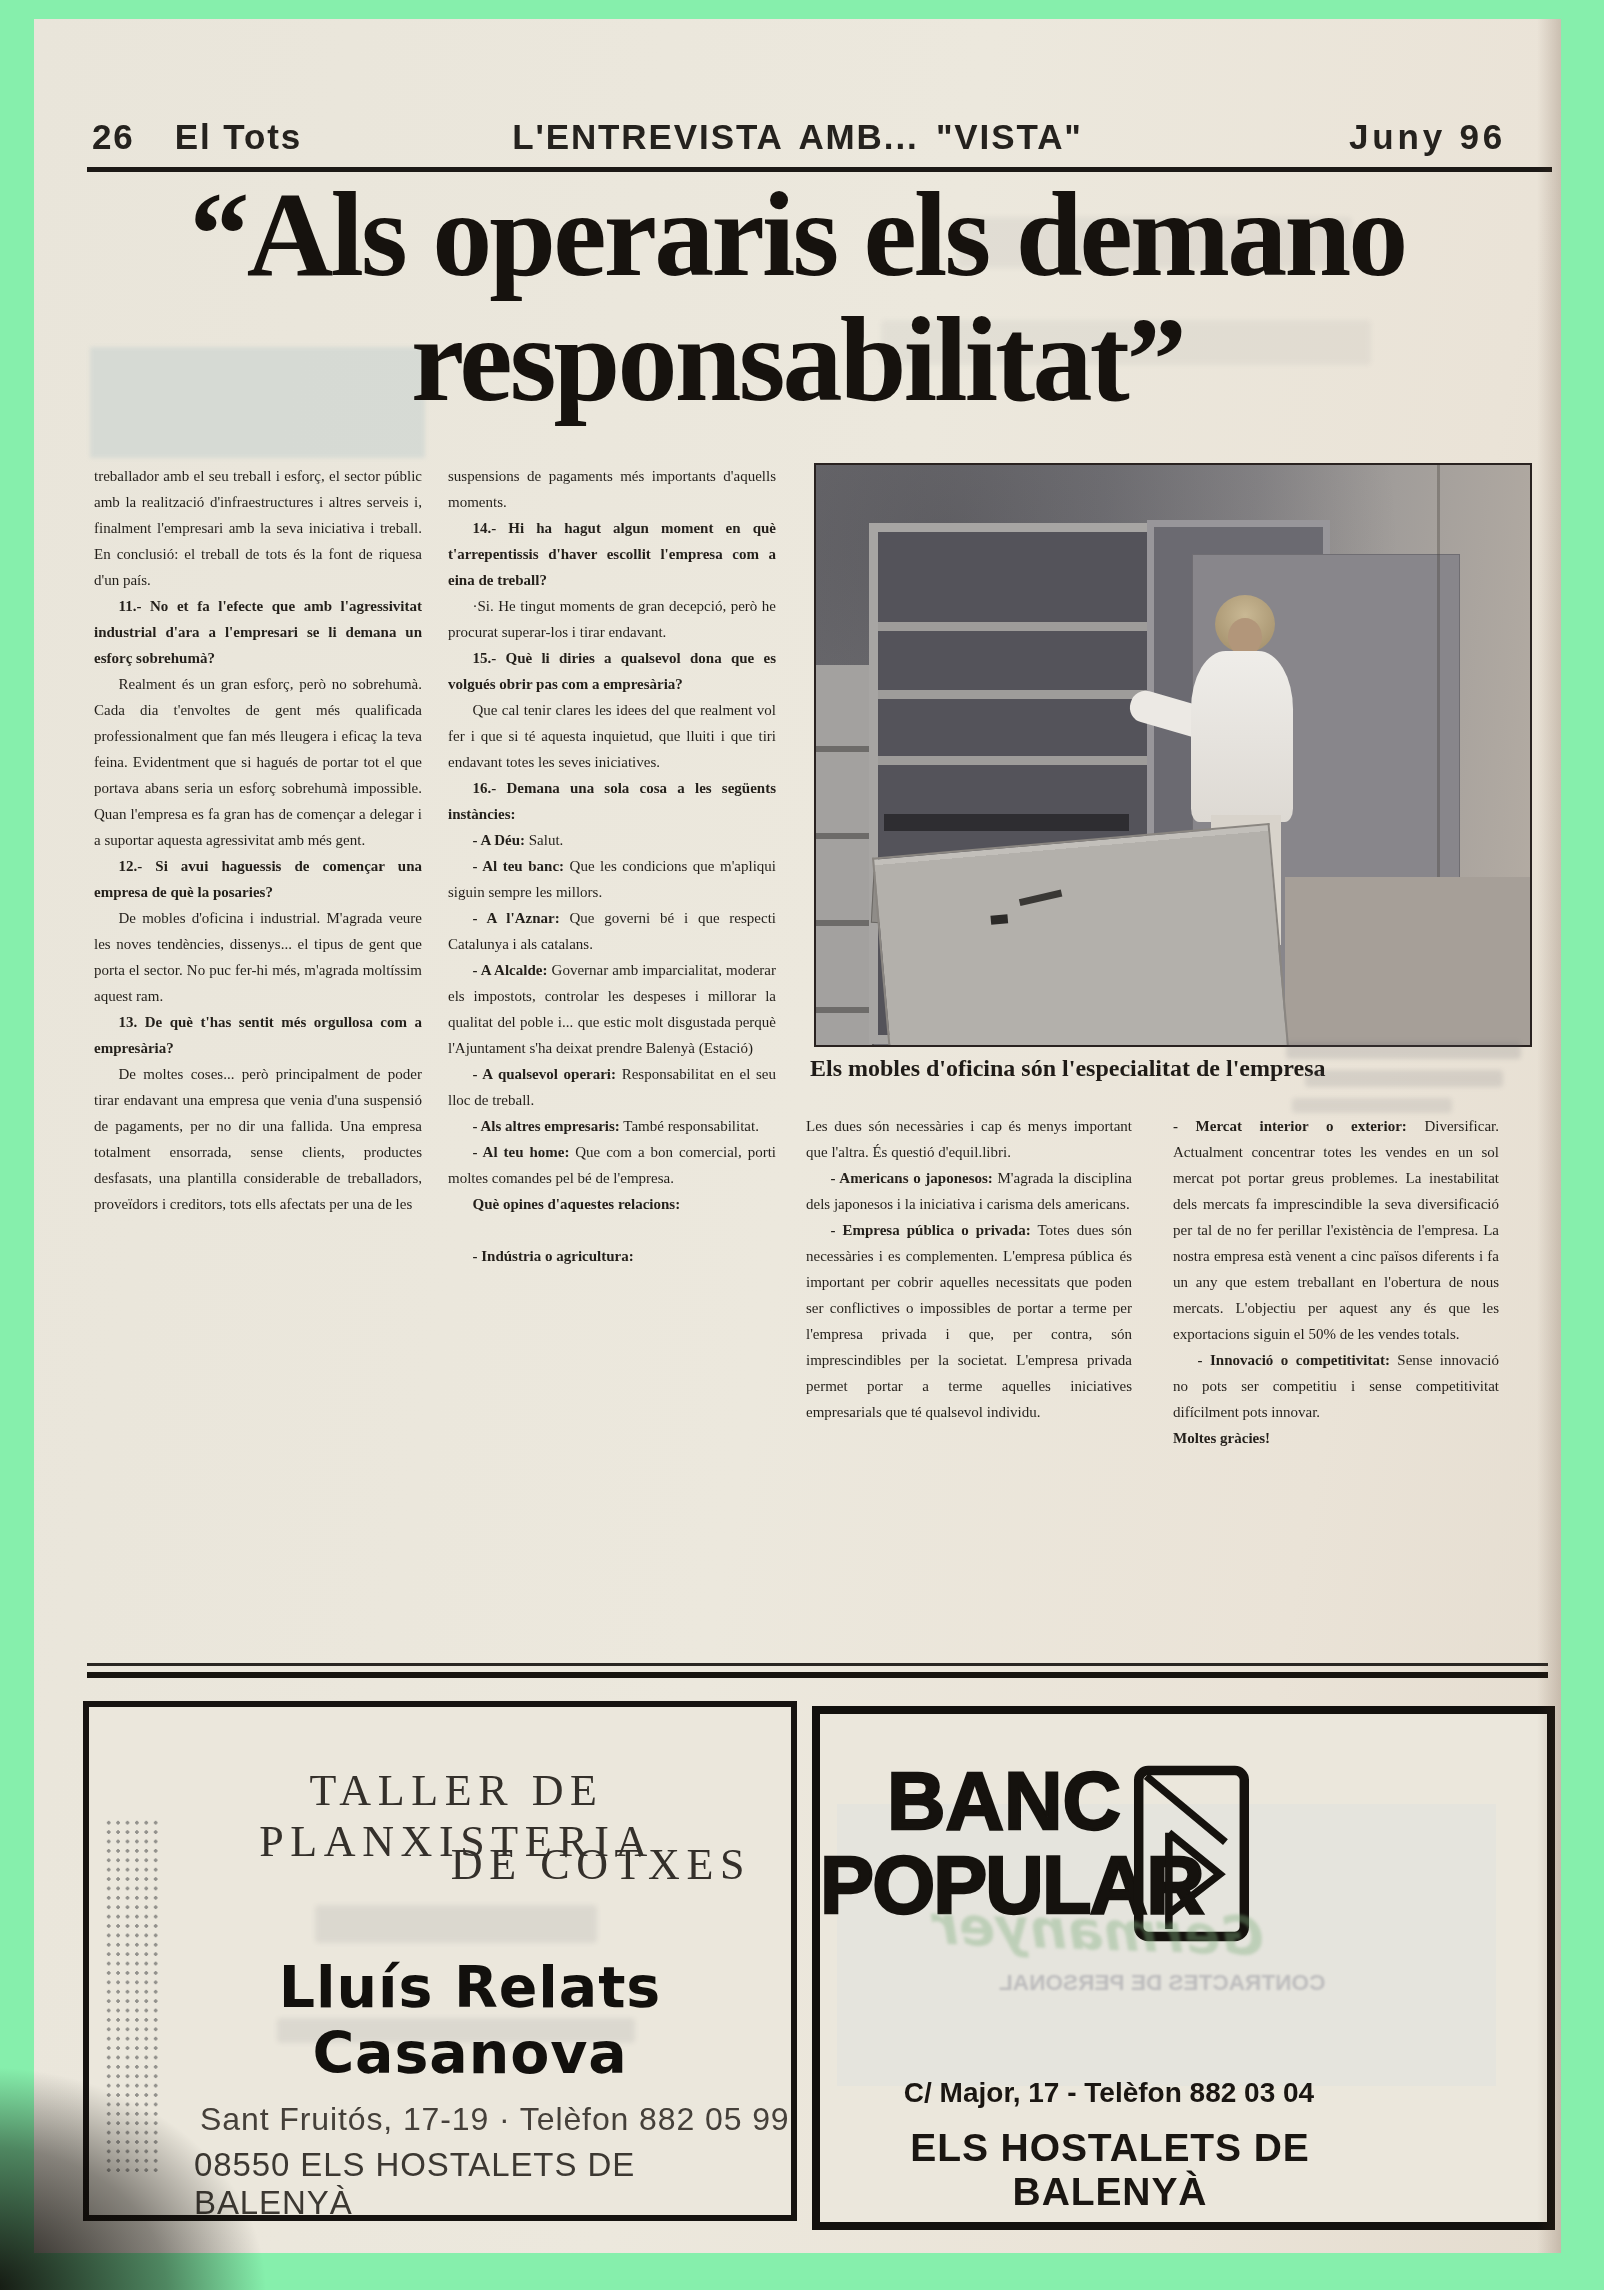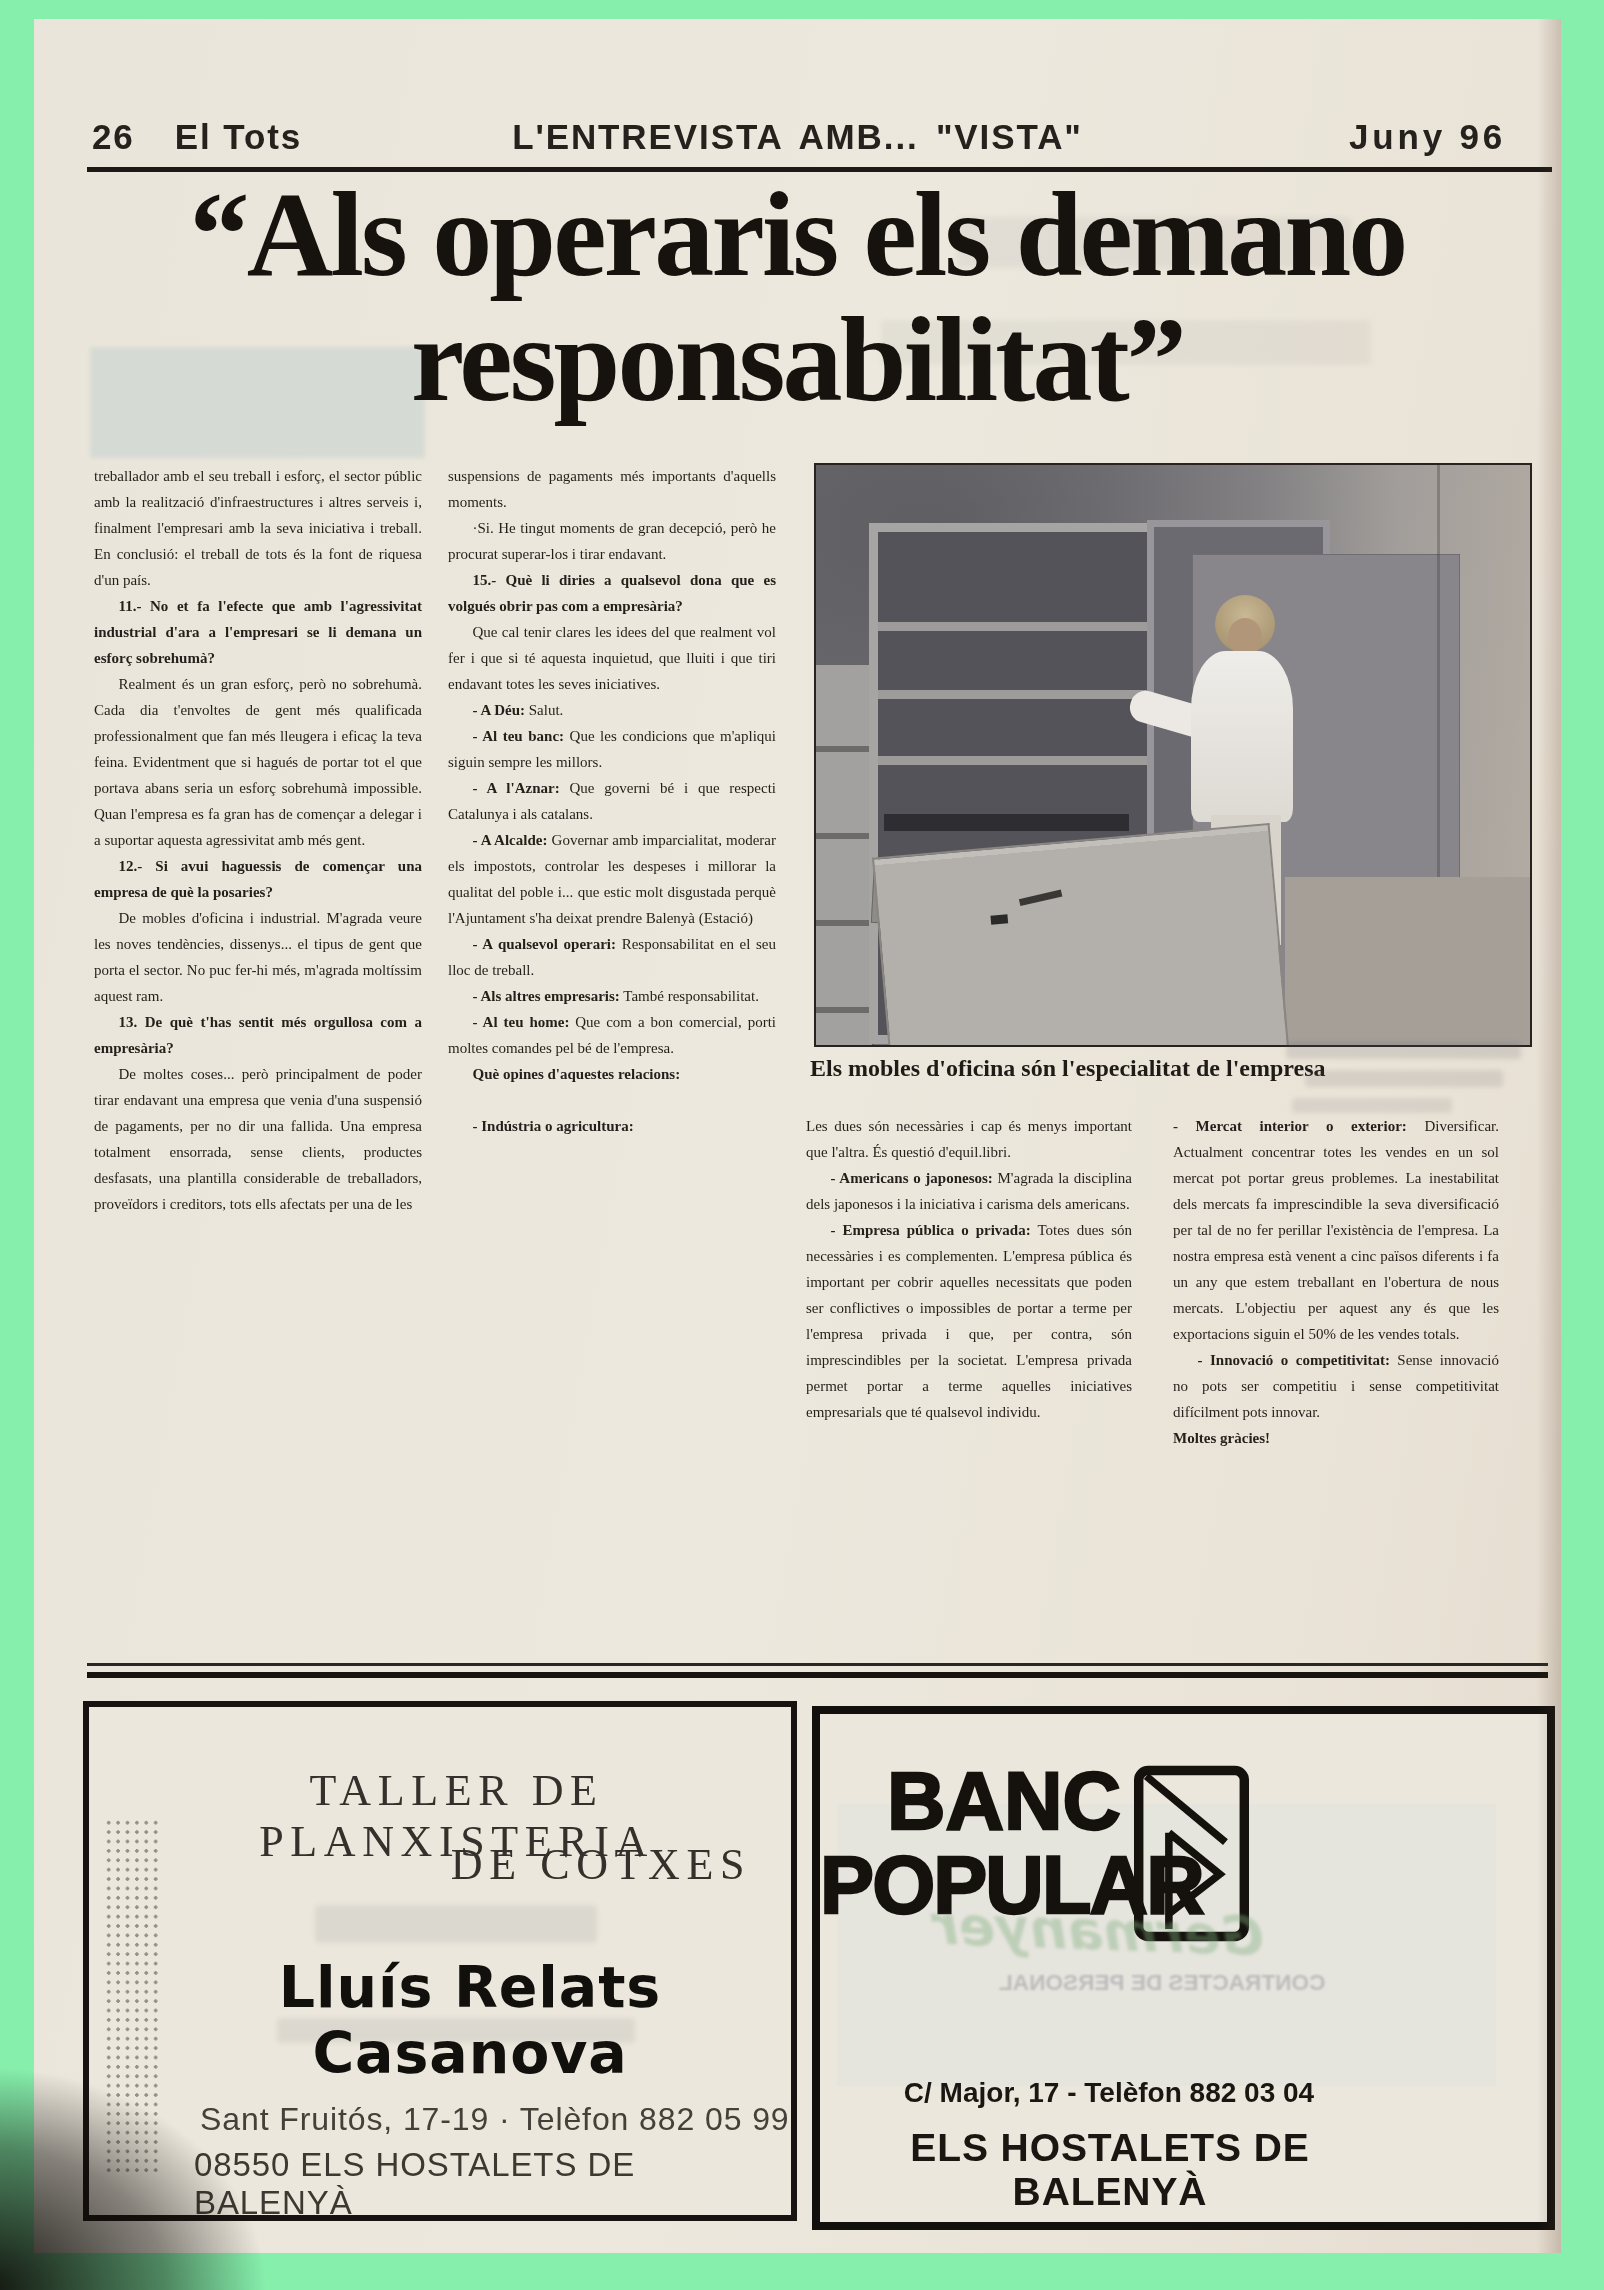--- a/index.html
+++ b/index.html
@@ -126,23 +126,25 @@
         <p class="par a noind">treballador amb el seu treball i esforç, el sector públic amb la realització d'infraestructures i altres serveis i, finalment l'empresari amb la seva iniciativa i treball. En conclusió: el treball de tots és la font de riquesa d'un país.</p>
         <p class="par q">11.- No et fa l'efecte que amb l'agressivitat industrial d'ara a l'empresari se li demana un esforç sobrehumà?</p>
         <p class="par a">Realment és un gran esforç, però no sobrehumà. Cada dia t'envoltes de gent més qualificada professionalment que fan més lleugera i eficaç la teva feina. Evidentment que si hagués de portar tot el que portava abans seria un esforç sobrehumà impossible. Quan l'empresa es fa gran has de començar a delegar i a suportar aquesta agressivitat amb més gent.</p>
         <p class="par q">12.- Si avui haguessis de començar una empresa de què la posaries?</p>
         <p class="par a">De mobles d'oficina i industrial. M'agrada veure les noves tendències, dissenys... el tipus de gent que porta el sector. No puc fer-hi més, m'agrada moltíssim aquest ram.</p>
         <p class="par q">13. De què t'has sentit més orgullosa com a empresària?</p>
         <p class="par a">De moltes coses... però principalment de poder tirar endavant una empresa que venia d'una suspensió de pagaments, per no dir una fallida. Una empresa totalment ensorrada, sense clients, productes desfasats, una plantilla considerable de treballadors, proveïdors i creditors, tots ells afectats per una de les</p>
       </div>
     <div class="col" style="left:414px;top:444px;">
         <p class="par a noind">suspensions de pagaments més importants d'aquells moments.</p>
+        <p class="par q">14.- Hi ha hagut algun moment en què t'arrepentissis d'haver escollit l'empresa com a eina de treball?</p>
         <p class="par a">·Si. He tingut moments de gran decepció, però he procurat superar-los i tirar endavant.</p>
         <p class="par q">15.- Què li diries a qualsevol dona que es volgués obrir pas com a empresària?</p>
         <p class="par a">Que cal tenir clares les idees del que realment vol fer i que si té aquesta inquietud, que lluiti i que tiri endavant totes les seves iniciatives.</p>
+        <p class="par q">16.- Demana una sola cosa a les següents instàncies:</p>
         <p class="par a"><b>- A Déu:</b> Salut.</p>
         <p class="par a"><b>- Al teu banc:</b> Que les condicions que m'apliqui siguin sempre les millors.</p>
         <p class="par a"><b>- A l'Aznar:</b> Que governi bé i que respecti Catalunya i als catalans.</p>
         <p class="par a"><b>- A Alcalde:</b> Governar amb imparcialitat, moderar els impostots, controlar les despeses i millorar la qualitat del poble i... que estic molt disgustada perquè l'Ajuntament s'ha deixat prendre Balenyà (Estació)</p>
         <p class="par a"><b>- A qualsevol operari:</b> Responsabilitat en el seu lloc de treball.</p>
         <p class="par a"><b>- Als altres empresaris:</b> També responsabilitat.</p>
         <p class="par a"><b>- Al teu home:</b> Que com a bon comercial, porti moltes comandes pel bé de l'empresa.</p>
         <p class="par q">Què opines d'aquestes relacions:</p>
         <p class="par q gap">- Indústria o agricultura:</p>
       </div>

